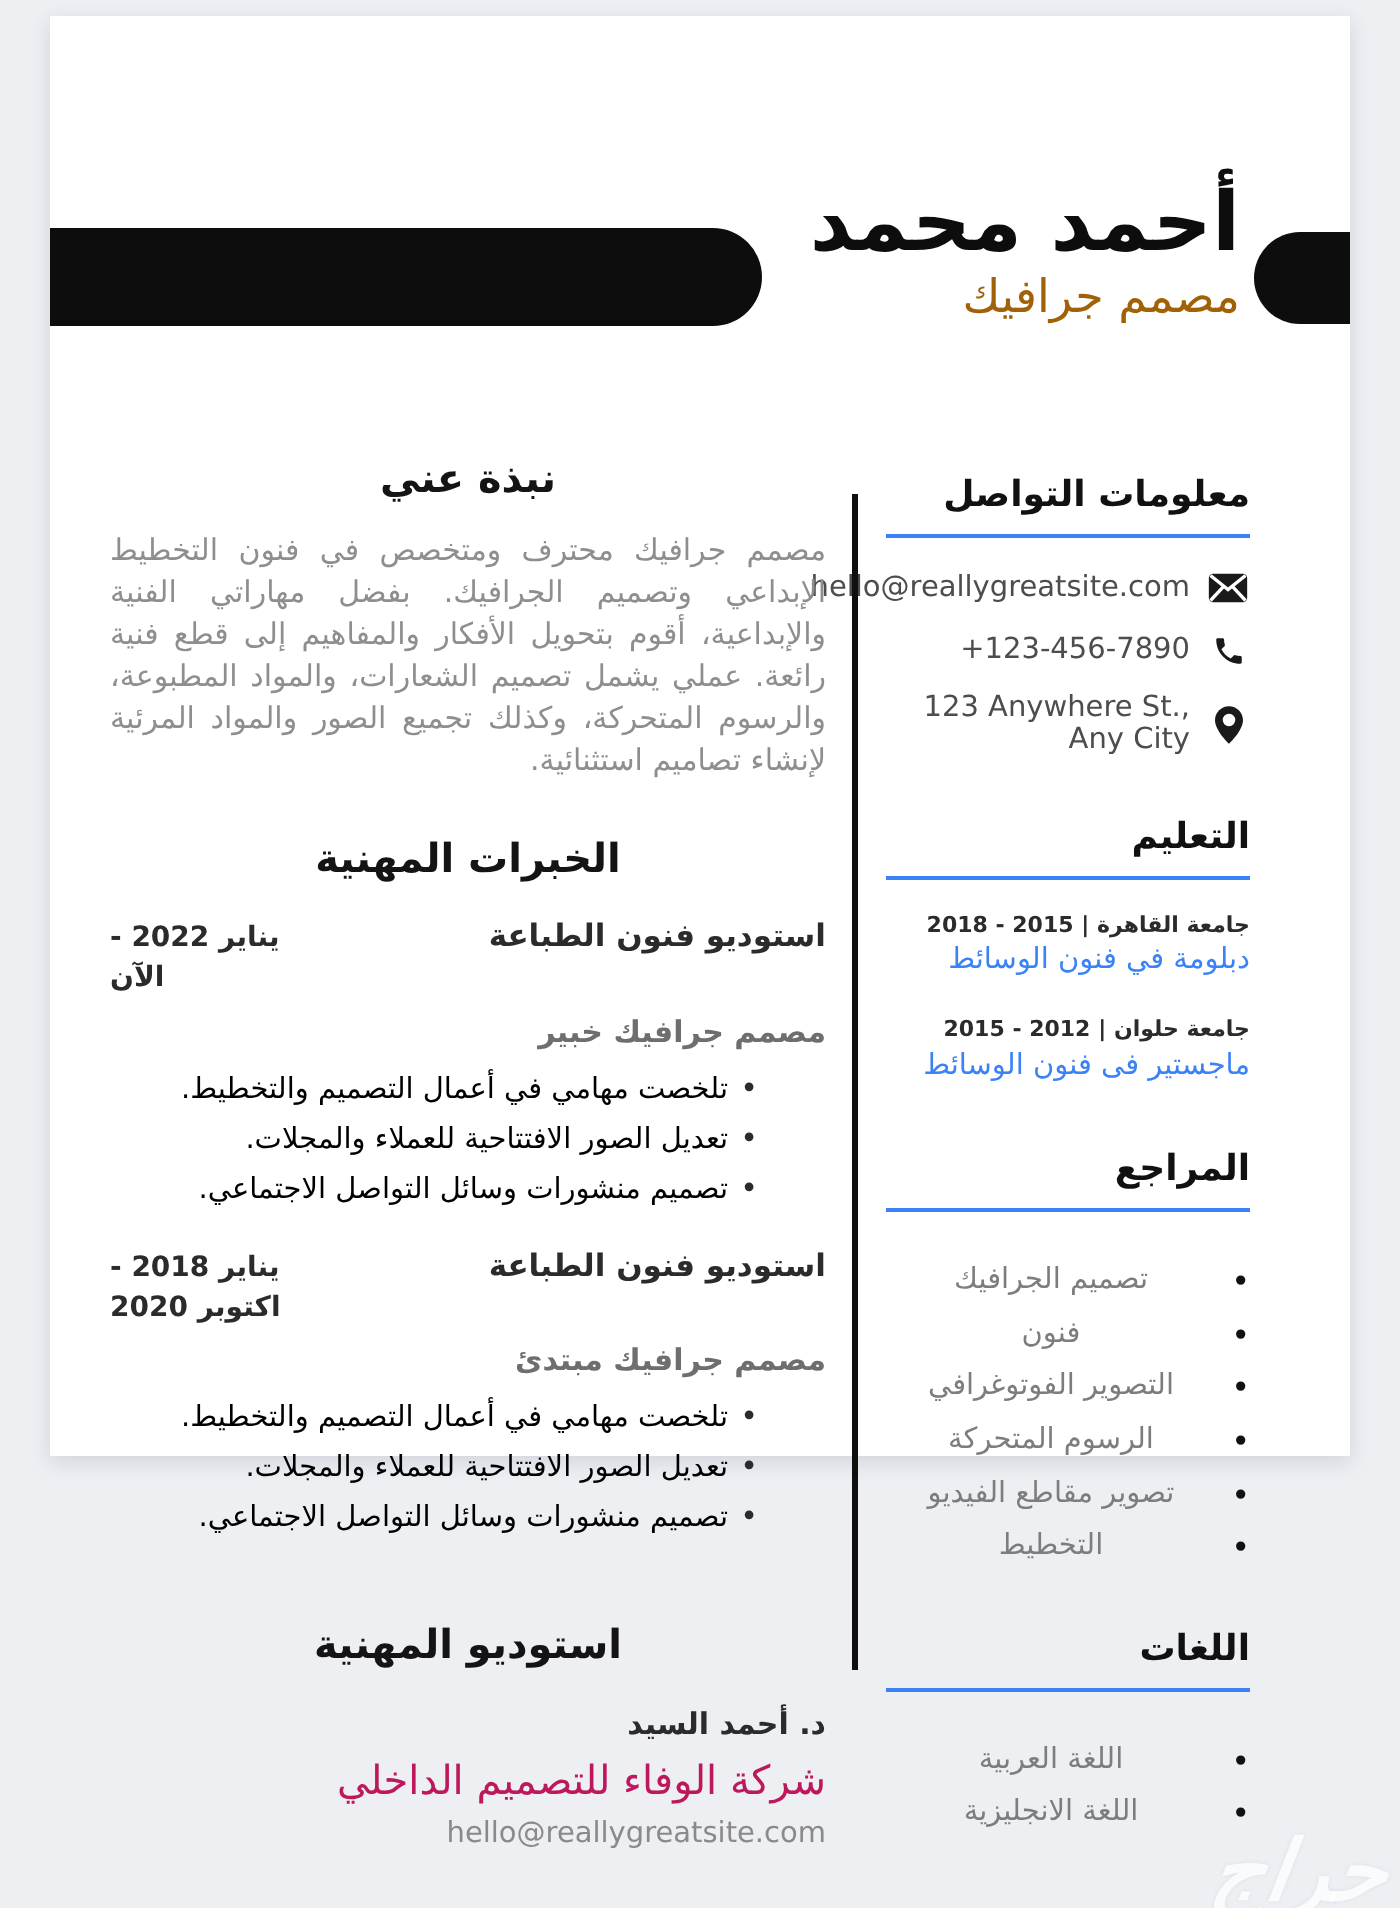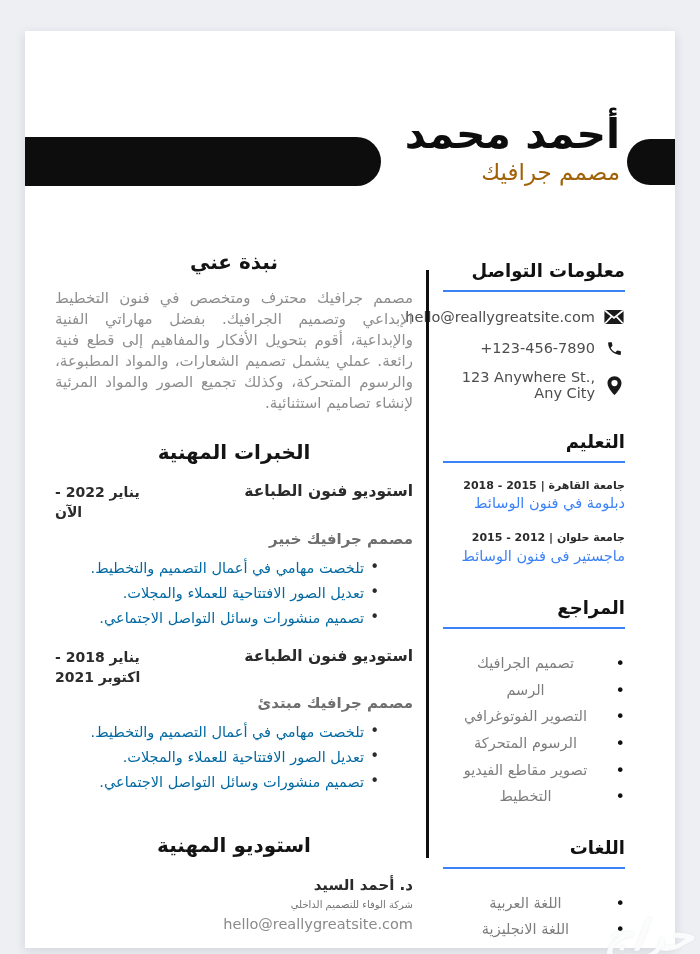--- a/index.html
+++ b/index.html
@@ -2,21 +2,21 @@
 <html lang="ar"><head>
 <meta charset="utf-8">
 <style>
   html,body{margin:0;padding:0;}
   body{
     width:700px;height:954px;position:relative;overflow:hidden;
     background:#edeff3;
     font-family:"DejaVu Sans","Liberation Sans",sans-serif;
   }
   .sheet{
-    position:absolute;left:25px;top:31px;width:650px;height:917px;
+    position:absolute;left:25px;top:8px;width:650px;height:720px;
     background:#ffffff;direction:rtl;
     box-shadow:0 3px 10px rgba(40,50,70,.14);
     box-sizing:border-box;
   }
   
   .header{position:relative;height:205px;}
   .bar-left{
     position:absolute;left:0;top:106px;width:356px;height:49px;
     background:#0d0d0d;border-radius:0 26px 26px 0;
   }
@@ -63,29 +63,29 @@
   }
   .section-exp{margin-top:26px;}
   .job{margin-top:18px;}
   .job-head{display:flex;direction:rtl;justify-content:space-between;align-items:flex-start;}
   .job-company{font-size:15.5px;font-weight:bold;color:#2b2b2b;}
   .job-period{width:112px;font-size:14px;font-weight:bold;color:#2b2b2b;text-align:left;line-height:1.45;}
   .job-role{font-size:15px;font-weight:bold;color:#6e6e6e;margin-top:7px;text-align:right;}
   ul.job-bullets{list-style:none;margin:10px 34px 0 0;padding:0;text-align:right;}
   ul.job-bullets li{
     position:relative;padding-right:15px;margin-bottom:4px;
-    font-size:14.5px;color:#0369a1;line-height:1.45;
+    font-size:14.5px;color:#000000;line-height:1.45;
   }
   ul.job-bullets li::before{
     content:"•";position:absolute;right:0;top:-1px;color:#2b2b2b;font-size:15px;
   }
   .section-ref{margin-top:40px;}
   .ref-item{margin-top:16px;text-align:right;padding-left:0;margin-left:18px;}
   .ref-name{font-size:15px;font-weight:bold;color:#2b2b2b;line-height:1.6;}
-  .ref-company{font-size:10px;color:#737373;line-height:1.6;}
+  .ref-company{font-size:20px;color:#be185d;line-height:1.6;}
   .ref-email{font-size:14.5px;color:#8a8a8a;line-height:1.6;direction:ltr;}
   
   .watermark{
     position:absolute;right:6px;bottom:-6px;
     font-size:42px;font-weight:bold;font-style:italic;
     color:rgba(255,255,255,.85);
     text-shadow:0 0 2px rgba(210,214,222,.6);
     transform:skewX(-8deg);
     pointer-events:none;
   }
@@ -158,21 +158,21 @@
             <span>2012 - 2015</span>
           </div>
           <div class="edu-degree">ماجستير فى فنون الوسائط</div>
         </div>
       </section>
 
       <section class="side-section">
         <h3 class="side-title">المراجع</h3>
         <ul class="dot-list">
           <li>تصميم الجرافيك</li>
-          <li>الرسم</li>
+          <li>فنون</li>
           <li>التصوير الفوتوغرافي</li>
           <li>الرسوم المتحركة</li>
           <li>تصوير مقاطع الفيديو</li>
           <li>التخطيط</li>
         </ul>
       </section>
 
       <section class="side-section">
         <h3 class="side-title">اللغات</h3>
         <ul class="dot-list">
@@ -203,21 +203,21 @@
           <ul class="job-bullets">
             <li>تلخصت مهامي في أعمال التصميم والتخطيط.</li>
             <li>تعديل الصور الافتتاحية للعملاء والمجلات.</li>
             <li>تصميم منشورات وسائل التواصل الاجتماعي.</li>
           </ul>
         </div>
 
         <div class="job">
           <div class="job-head">
             <span class="job-company">استوديو فنون الطباعة</span>
-            <span class="job-period">يناير 2018 - اكتوبر 2021</span>
+            <span class="job-period">يناير 2018 - اكتوبر 2020</span>
           </div>
           <div class="job-role">مصمم جرافيك مبتدئ</div>
           <ul class="job-bullets">
             <li>تلخصت مهامي في أعمال التصميم والتخطيط.</li>
             <li>تعديل الصور الافتتاحية للعملاء والمجلات.</li>
             <li>تصميم منشورات وسائل التواصل الاجتماعي.</li>
           </ul>
         </div>
       </section>
 

